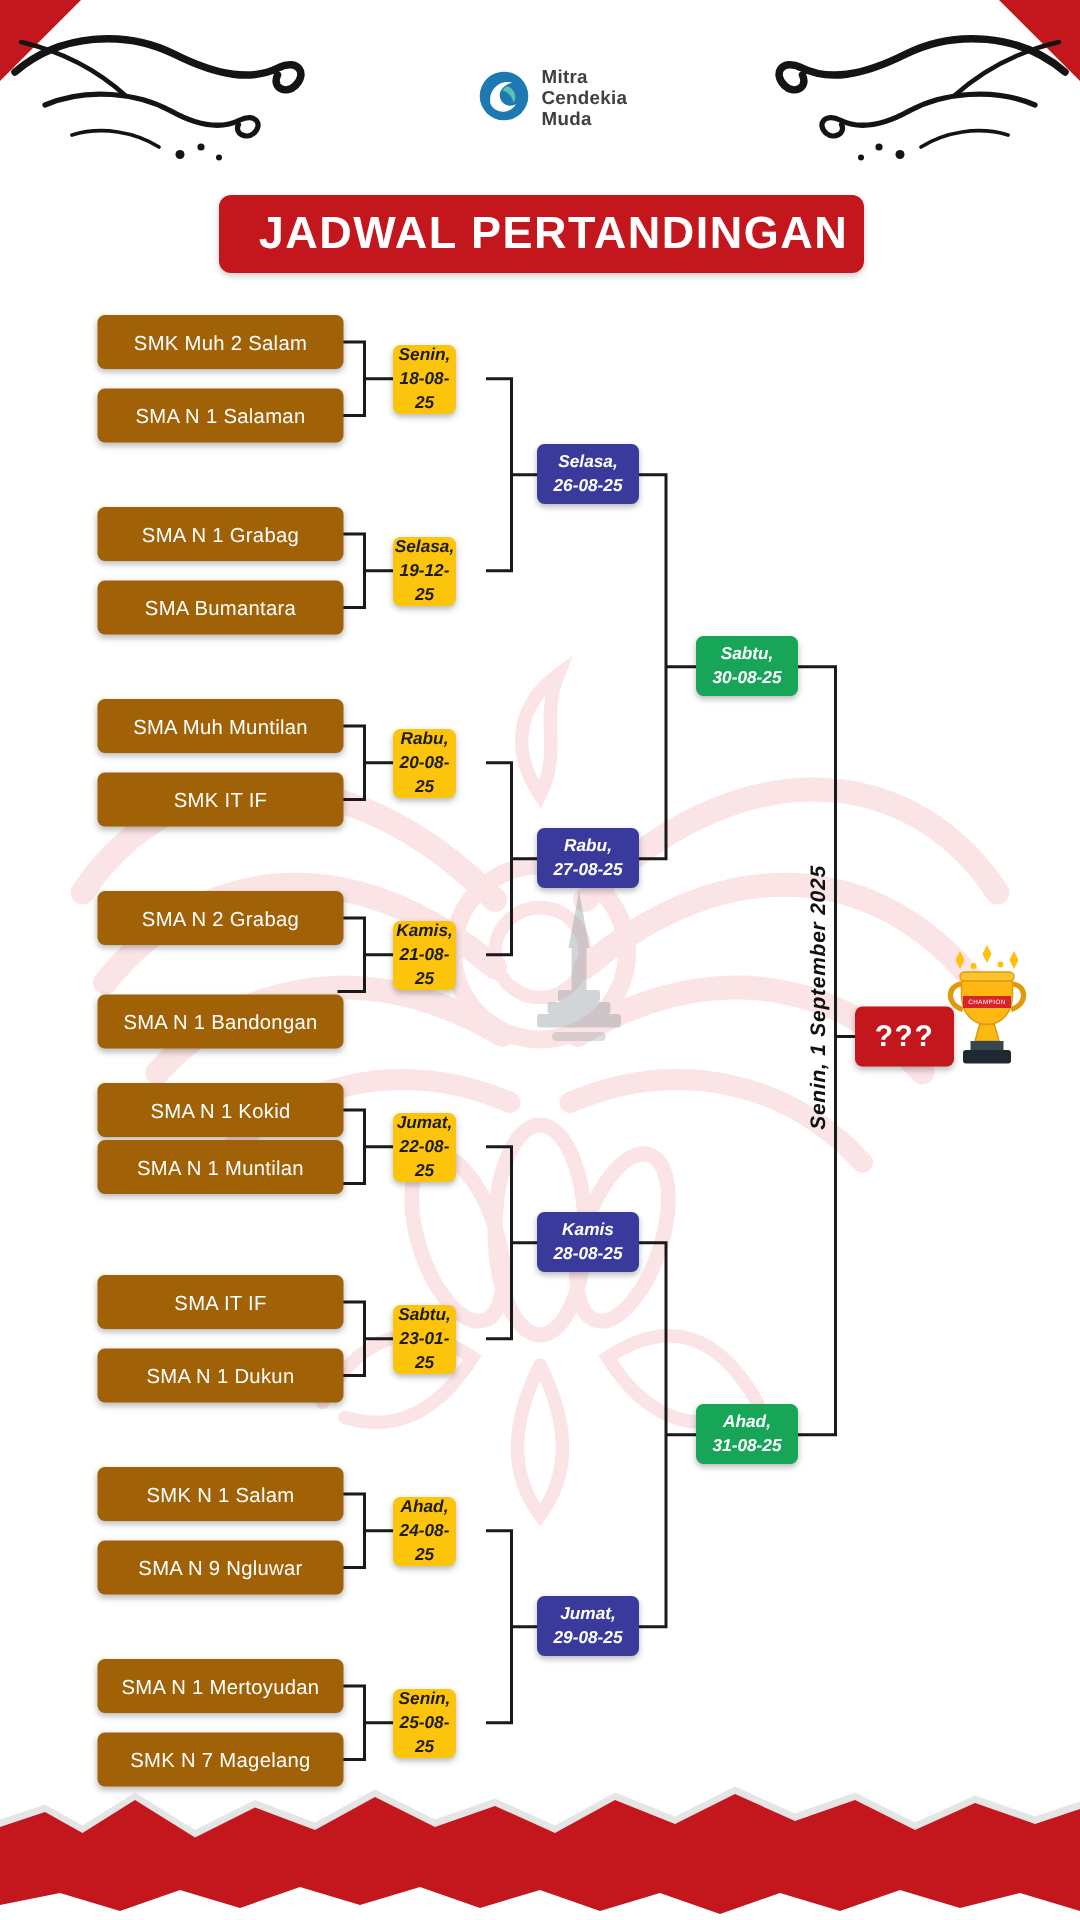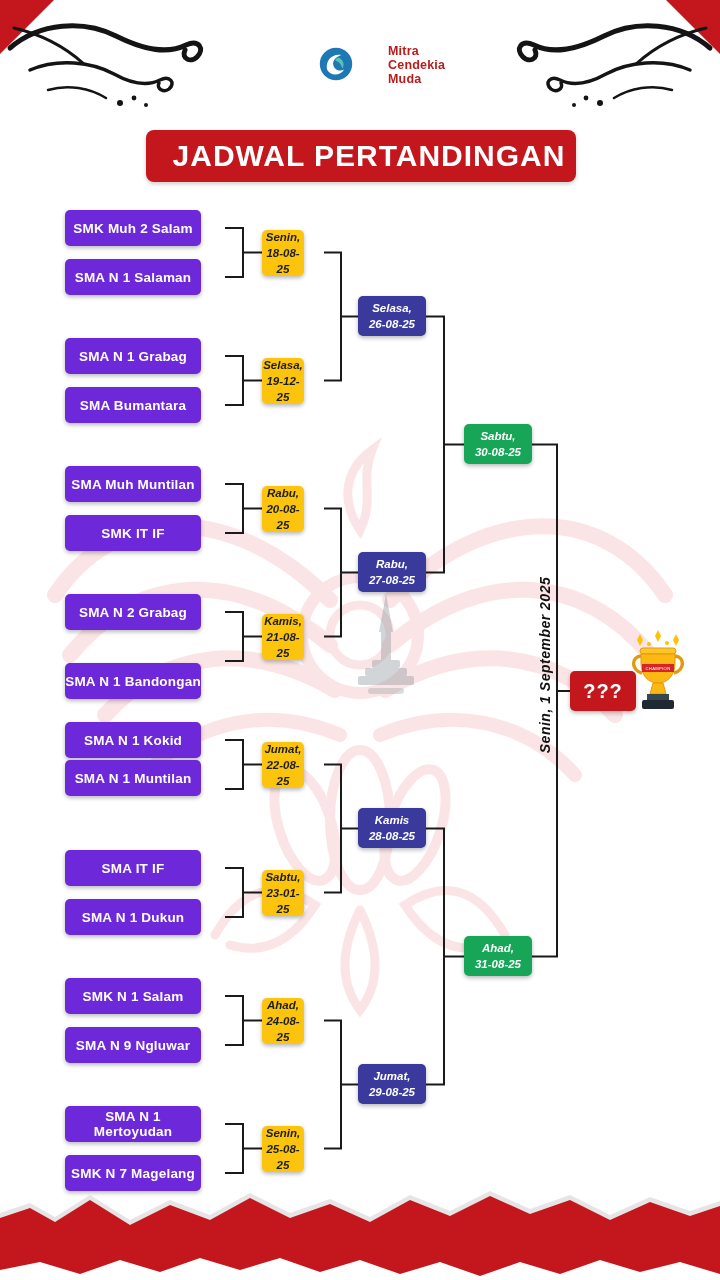--- a/index.html
+++ b/index.html
@@ -9,29 +9,29 @@
 
   
   .watermark { position:absolute; left:0; top:350px; width:720px; height:720px; opacity:.13; z-index:0; }
   .emblem { position:absolute; left:338px; top:592px; width:96px; height:112px; opacity:.38; z-index:0; }
   .topdeco { position:absolute; left:0; top:0; width:720px; height:125px; z-index:2; }
   .torn { position:absolute; left:0; top:1170px; width:720px; height:110px; z-index:3; }
 
   
   .logo { position:absolute; left:318px; top:44px; display:flex; gap:7px; z-index:2; }
   .logo-mark { width:36px; height:36px; margin-top:2px; }
-  .logo-text { color:#b91c1c; font-weight:700; font-size:12.5px; line-height:14px; letter-spacing:.2px;margin-left:27px; }
+  .logo-text { color:#404040; font-weight:700; font-size:12.5px; line-height:14px; letter-spacing:.2px; }
   .title { position:absolute; left:146px; top:130px; width:430px; height:52px; background:#C4161D;
            border-radius:8px; color:#fff; display:flex; align-items:center; justify-content:center;
            font-size:30px; font-weight:800; letter-spacing:1px; z-index:2; box-shadow:0 2px 4px rgba(0,0,0,.2);padding-left:16px; }
 
   
-  .team { position:absolute; left:65px; width:136px; height:36px; background:#6d28d9; color:#fff;
+  .team { position:absolute; left:65px; width:164px; height:36px; background:#a16207; color:#fff;
           border-radius:5px; display:flex; align-items:center; justify-content:center;
-          font-size:13.5px; font-weight:700; letter-spacing:.2px; z-index:2;
+          font-size:13.5px; font-weight:400; letter-spacing:.2px; z-index:2;
           box-shadow:0 2px 4px rgba(0,0,0,.28); text-align:center; }
   .datebox { position:absolute; display:flex; flex-direction:column; align-items:center; justify-content:center;
              border-radius:5px; font-style:italic; font-weight:600; line-height:1.4; z-index:2;
              box-shadow:0 2px 4px rgba(0,0,0,.28); text-align:center; }
   .datebox.yellow { left:262px; width:42px; height:46px; background:#FDC40D; color:#1d1d1d; font-size:11.5px; }
   .datebox.blue   { left:358px; width:68px; height:40px; background:#3A3A9C; color:#ffffff; font-size:11.5px; }
   .datebox.green  { left:464px; width:68px; height:40px; background:#17A558; color:#ffffff; font-size:11.5px; }
   .final-box { position:absolute; left:570px; top:671px; width:66px; height:40px; background:#C4161D;
                color:#fff; border-radius:5px; display:flex; align-items:center; justify-content:center;
                font-size:20px; font-weight:800; letter-spacing:1px; z-index:2; box-shadow:0 2px 4px rgba(0,0,0,.28); }

